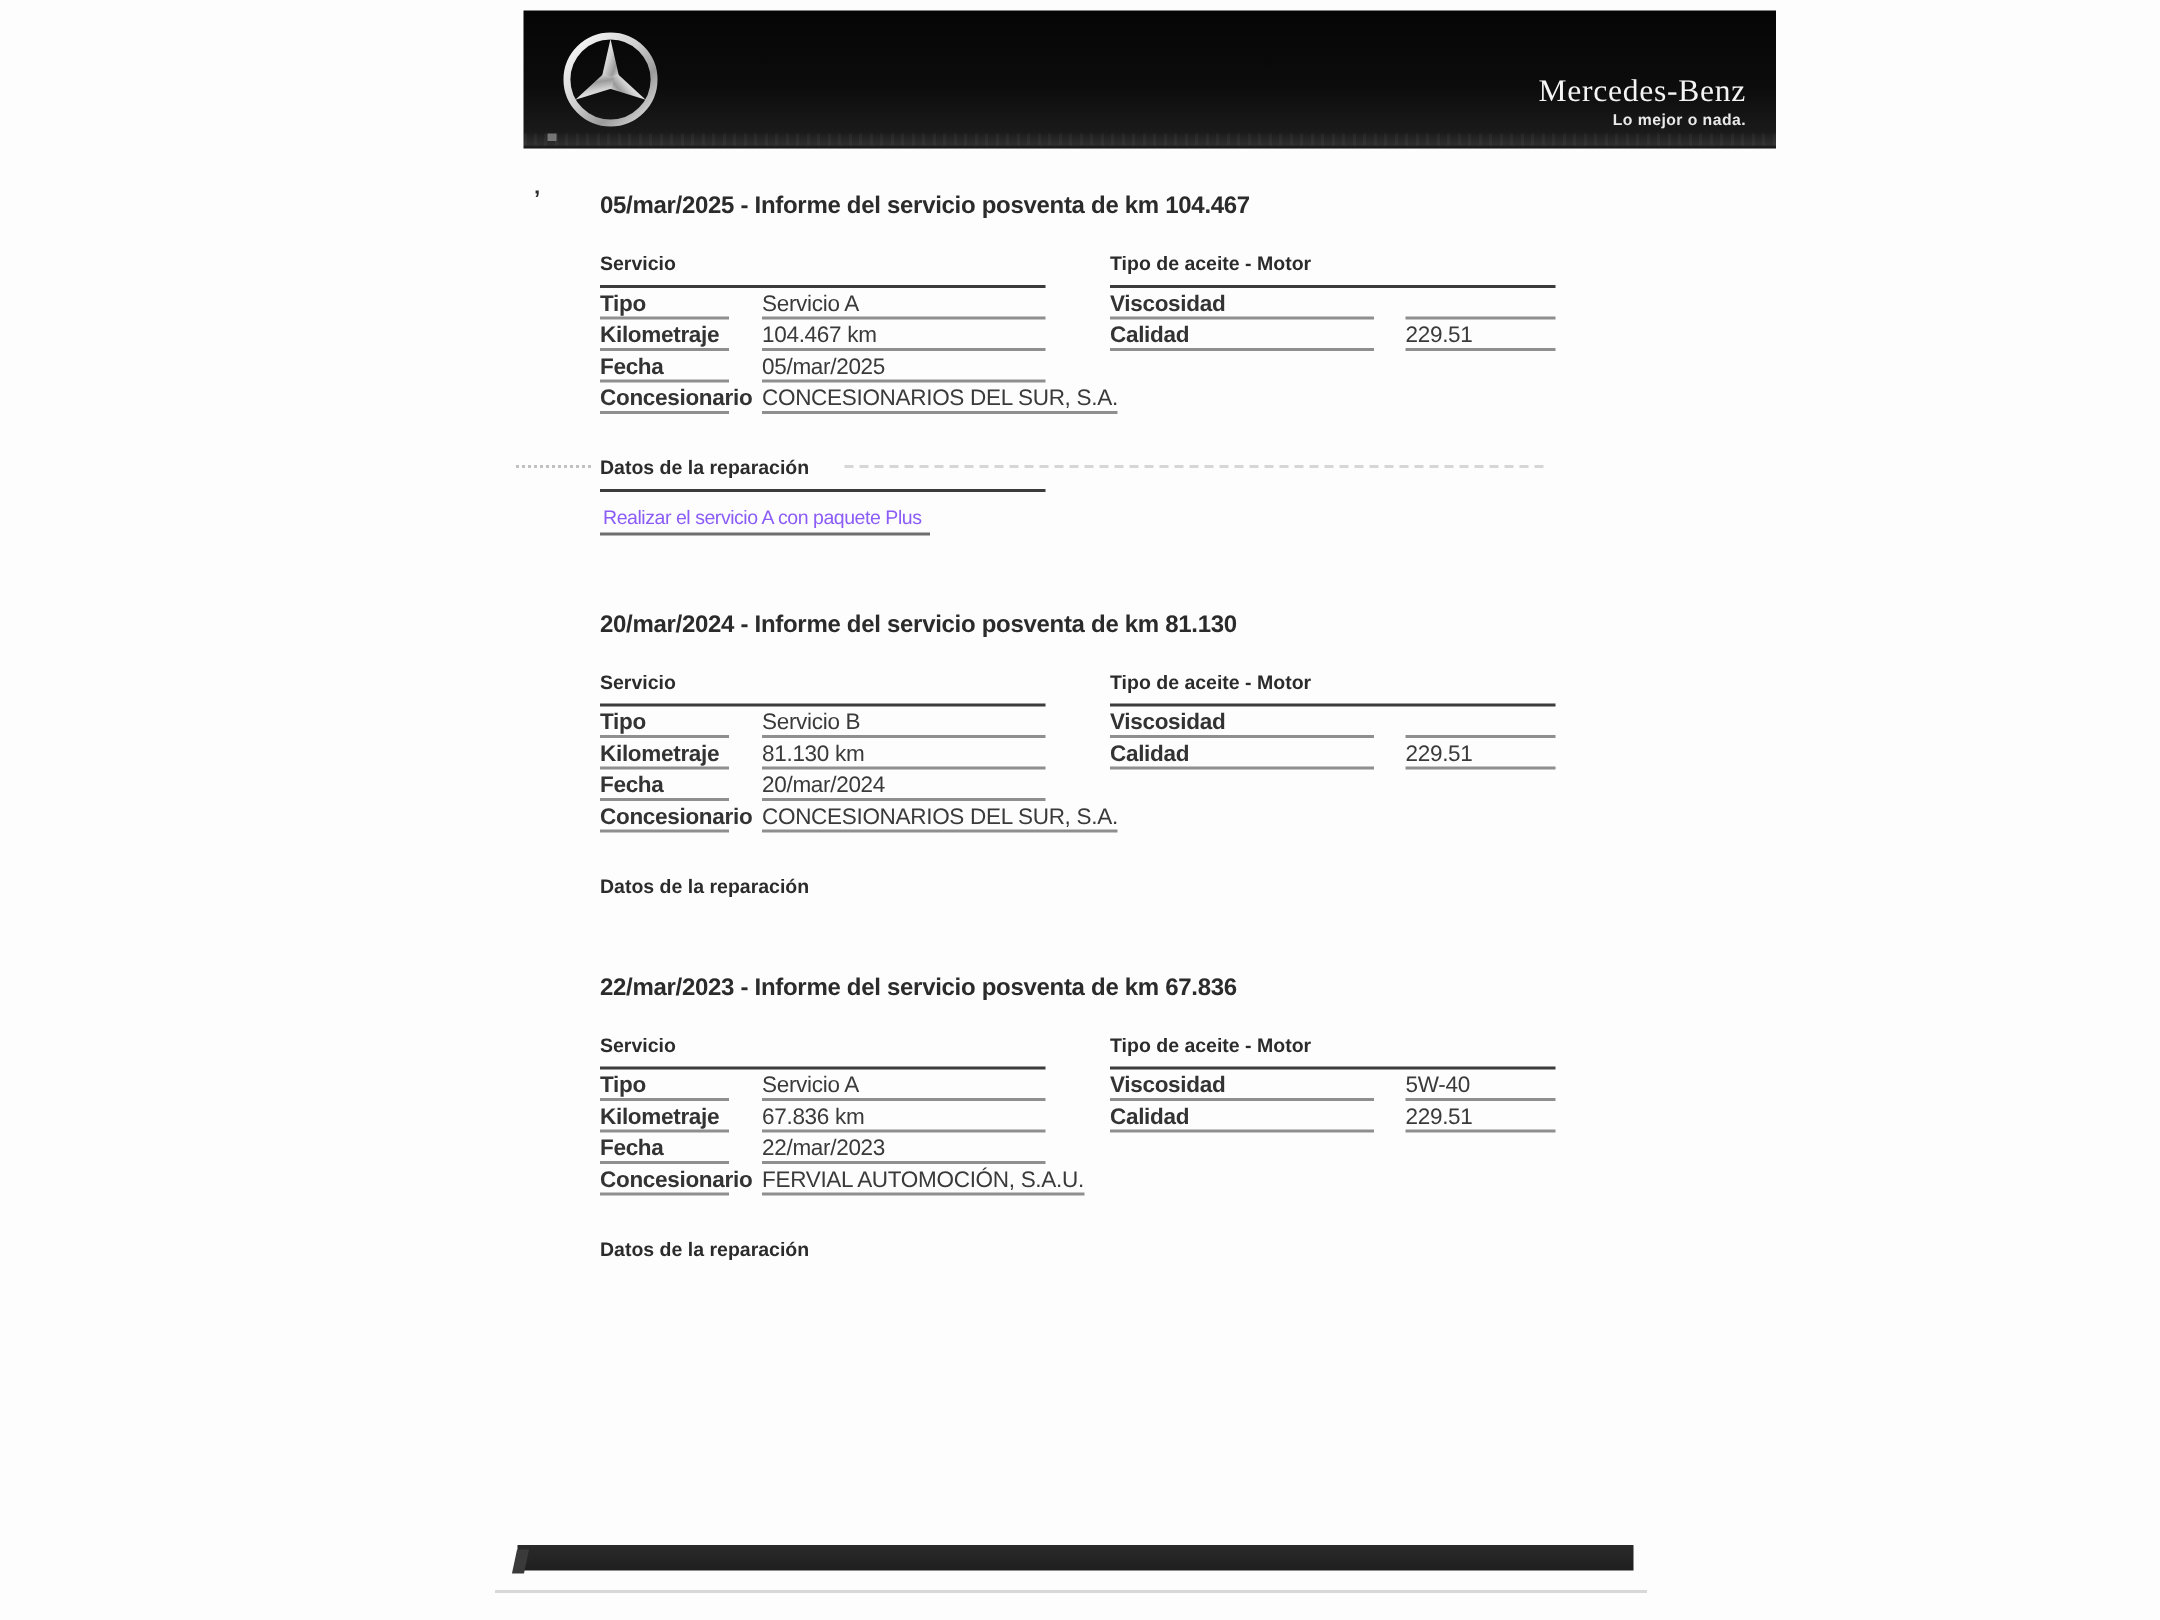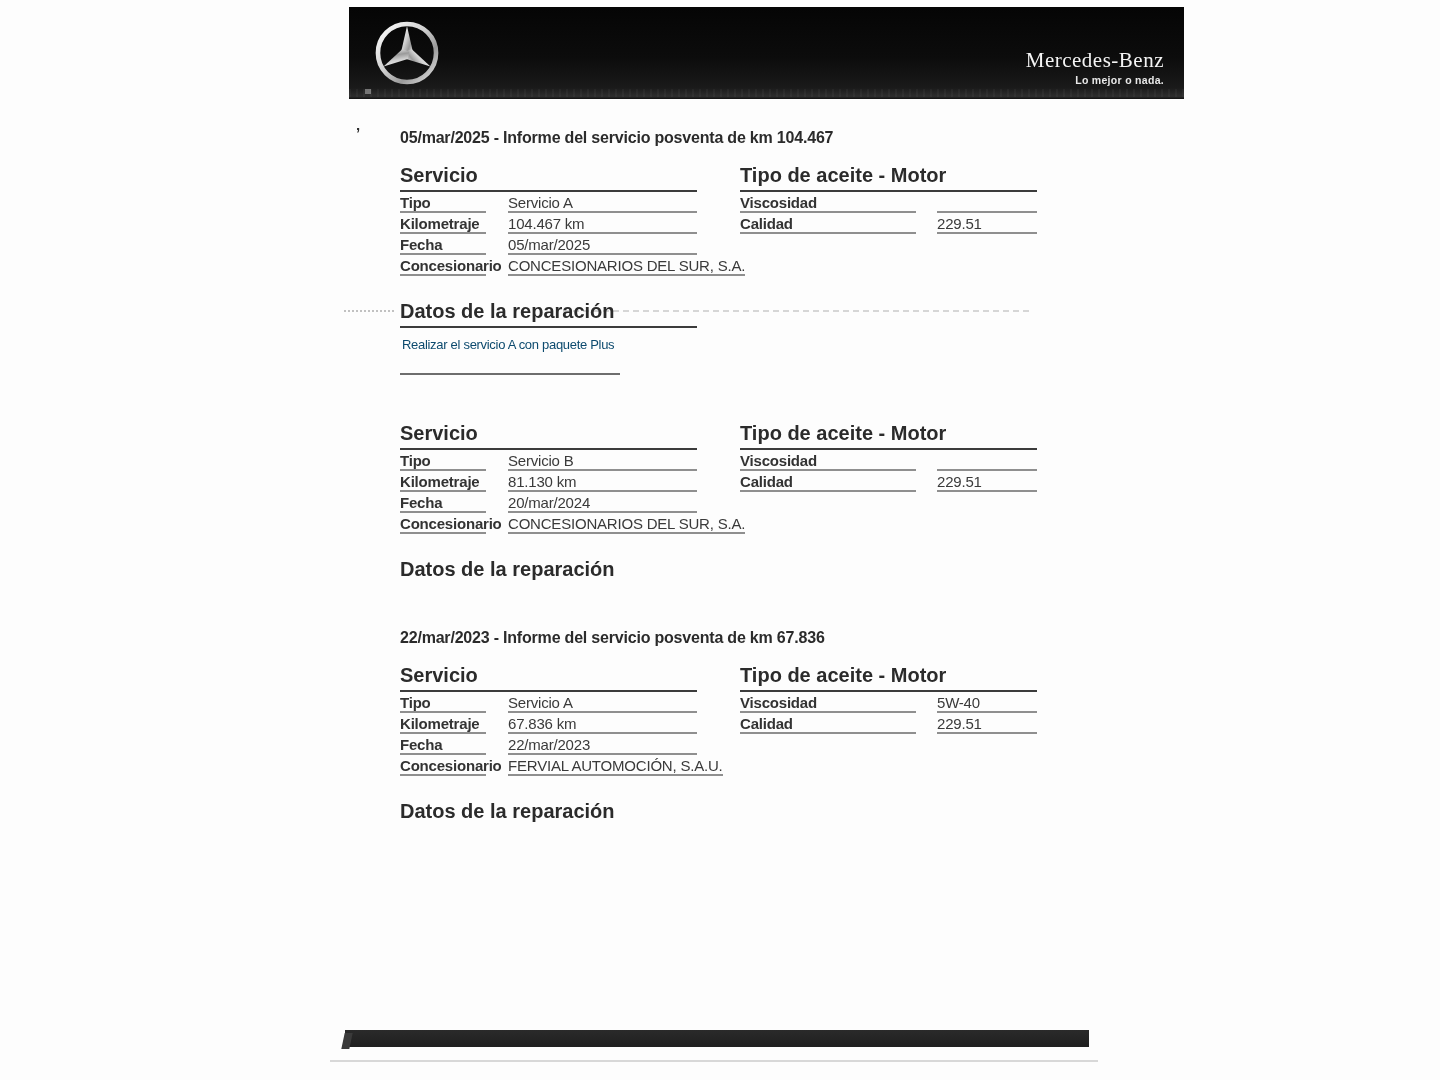--- a/index.html
+++ b/index.html
@@ -29,40 +29,40 @@
   
   .content { position: absolute; left: 400px; top: 128px; width: 660px; }
 
   .report { margin-bottom: 50px; }
   .report-heading {
     font-size: 16px; font-weight: 700; line-height: 19px; letter-spacing: -0.2px;
     color: #2b2b2b; margin-bottom: 20px;
   }
   .cols { display: flex; gap: 43px; }
   .col { width: 297px; flex: 0 0 297px; }
-  .block-heading { font-size: 20px; font-weight: 700; line-height: 17px; color: #2b2b2b; margin-bottom: 6px; }
+  .block-heading { font-size: 13px; font-weight: 700; line-height: 17px; color: #2b2b2b; margin-bottom: 6px; }
 
   .kv-table { border-top: 2px solid #3c3c3c; }
   .kv-row { display: flex; height: 21px; }
   .kv-label, .kv-value {
     font-size: 15px; line-height: 15px; padding-top: 3px; letter-spacing: -0.2px;
     border-bottom: 2px solid #8f8f8f; white-space: nowrap;
   }
   .kv-label { font-weight: 700; color: #333; }
   .kv-value { color: #3a3a3a; }
   .servicio-table .kv-label { width: 86px; margin-right: 22px; }
   .servicio-table .kv-value { flex: 1; }
   .oil-table .kv-label { width: 176px; margin-right: 21px; }
   .oil-table .kv-value { flex: 1; }
 
   .datos { margin-top: 27px; width: 297px; }
   .datos-body { border-top: 2px solid #3c3c3c; }
   .datos-text {
-    font-size: 13px; line-height: 16px; letter-spacing: -0.3px; color: #0c4a6e;
-    width: 330px; padding: 9px 0 20px 2px; white-space: pre-line;
+    font-size: 13px; line-height: 16px; letter-spacing: -0.3px; color: #8b5cf6;
+    width: 330px; padding: 9px 0 2px 2px; white-space: pre-line;
   }
   .datos-rule { height: 0; border-top: 2px solid #6e6e6e; }
   .rule-short { width: 220px; }
   .rule-full  { width: 295px; }
 
   
   .footer-bar {
     position: absolute; left: 345px; top: 1030px; width: 744px; height: 17px;
     background: linear-gradient(180deg, #2a2a2a, #1f1f1f);
   }
@@ -158,20 +158,21 @@
     <div class="datos">
       <h3 class="block-heading">Datos de la reparación</h3>
       <div class="datos-body">
         <p class="datos-text">Realizar el servicio A con paquete Plus</p>
         <div class="datos-rule rule-short"></div>
       </div>
     </div>
   </section>
 
   <section class="report">
+    <h2 class="report-heading">20/mar/2024 - Informe del servicio posventa de km 81.130</h2>
     <div class="cols">
       <div class="col">
         <h3 class="block-heading">Servicio</h3>
         <div class="kv-table servicio-table">
           <div class="kv-row">
             <span class="kv-label">Tipo</span>
             <span class="kv-value">Servicio B</span>
           </div>
           <div class="kv-row">
             <span class="kv-label">Kilometraje</span>

